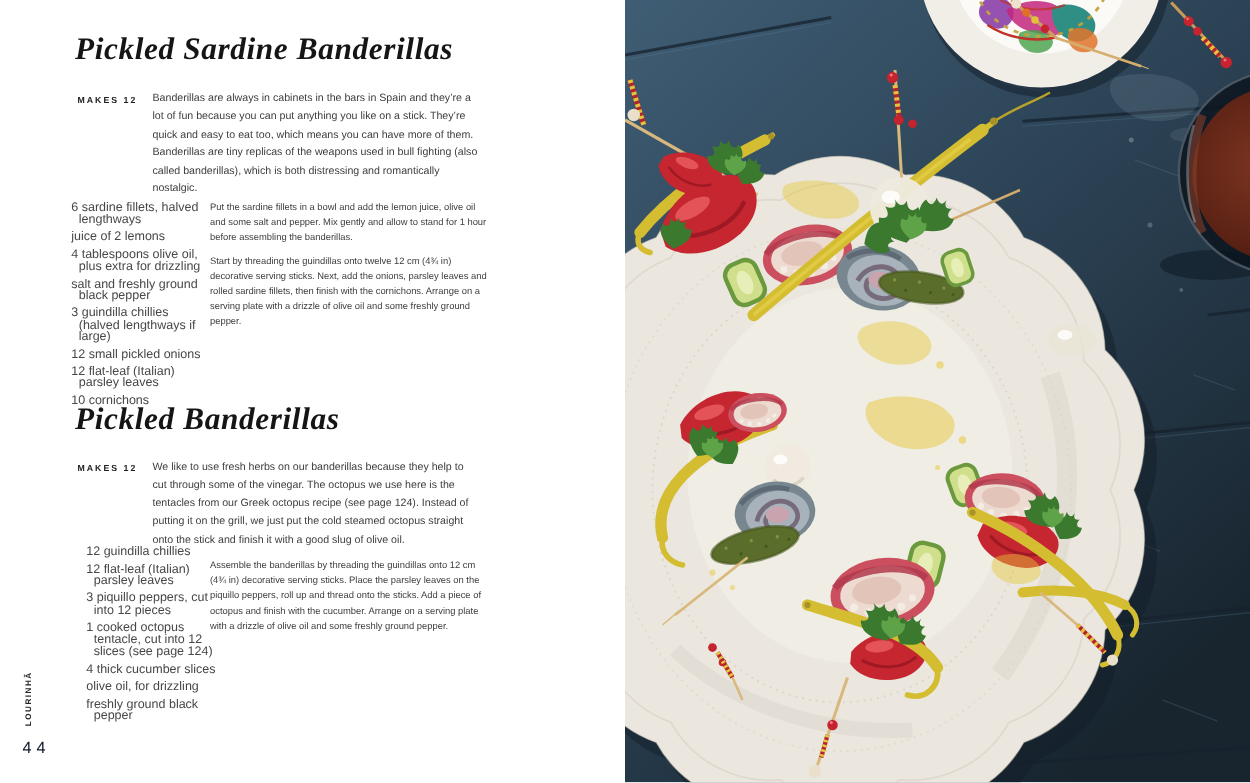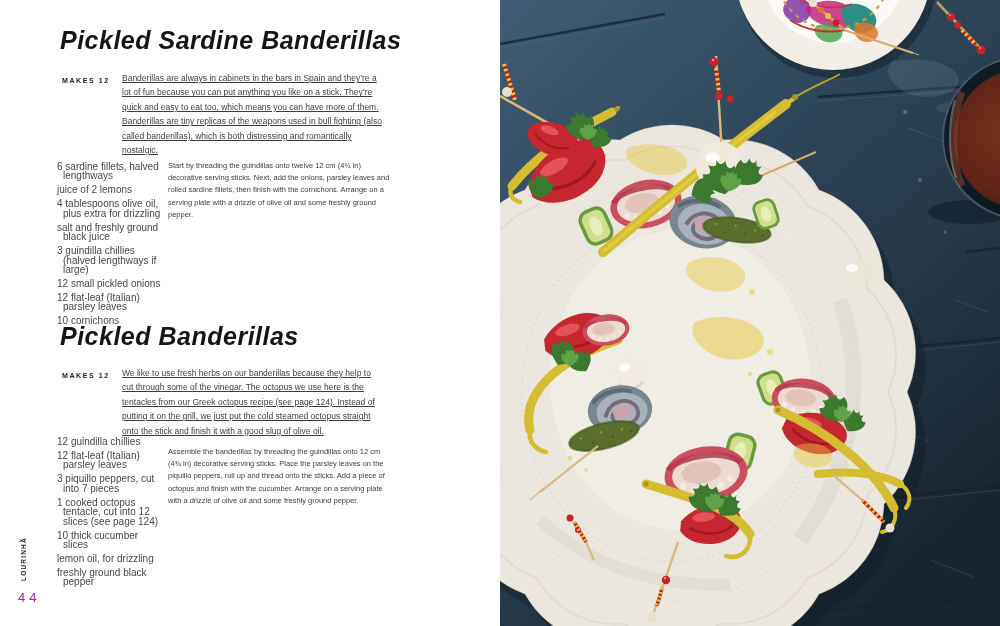--- a/index.html
+++ b/index.html
@@ -2,87 +2,88 @@
 <html><head>
 <meta charset="utf-8">
 <style>
   html,body{margin:0;padding:0;}
   body{width:1000px;height:626px;position:relative;overflow:hidden;background:#ffffff;
        font-family:"Liberation Sans","DejaVu Sans",sans-serif;}
   .spread{position:absolute;inset:0;}
   
   .page-left{position:absolute;left:0;top:0;width:500px;height:626px;background:#ffffff;}
   .recipe-title{position:absolute;left:60px;margin:0;color:#151515;
-       font-family:Liberation Sans, sans-serif;
+       font-family:Liberation Serif, serif;
        font-style:italic;font-weight:700;font-size:25px;letter-spacing:.5px;white-space:nowrap;}
   #title1{top:26px;}
   #title2{top:322px;}
   .makes{position:absolute;left:62px;width:70px;color:#1d1d1d;
        font-size:7px;font-weight:bold;letter-spacing:1.6px;}
   #makes1{top:77px;}
   #makes2{top:372px;}
   .intro{position:absolute;left:122px;width:262px;margin:0;color:#3d3d3d;
-       font-size:8.5px;line-height:14.4px;text-decoration:underline;}
+       font-size:8.5px;line-height:14.4px;}
   #intro1{top:71px;}
   #intro2{top:366px;}
   .ings{position:absolute;left:57px;width:106px;margin:0;padding:0;list-style:none;
        color:#474747;font-size:10px;line-height:9.4px;}
   #ings1{top:162px;}
-  #ings2{top:437px;}
+  #ings2{top:437px;margin-left:12px;}
   .ings li{margin:0 0 4.6px 0;padding-left:6px;text-indent:-6px;}
   .method{position:absolute;left:168px;width:225px;color:#3d3d3d;
        font-size:7.5px;line-height:12.2px;}
   #method1{top:160px;}
   #method2{top:446px;}
   .method p{margin:0 0 6px 0;}
   .sidetab{position:absolute;left:20px;top:505px;height:76px;
        writing-mode:vertical-rl;transform:rotate(180deg);
        font-size:6.5px;font-weight:bold;letter-spacing:1.2px;color:#222;}
-  .pagenum{position:absolute;left:18px;top:590px;font-size:13px;letter-spacing:4px;color:#a21caf;}
+  .pagenum{position:absolute;left:18px;top:590px;font-size:13px;letter-spacing:4px;color:#0f172a;}
   
   .page-photo{position:absolute;left:500px;top:0;width:500px;height:626px;}
   .page-photo svg{display:block;}
 </style>
 </head>
 <body>
 
 <div class="spread">
 
   <div class="page-left">
 
     <section>
       <h1 id="title1" class="recipe-title">Pickled Sardine Banderillas</h1>
       <div id="makes1" class="makes">MAKES 12</div>
       <p id="intro1" class="intro">Banderillas are always in cabinets in the bars in Spain and they’re a lot of fun because you can put anything you like on a stick. They’re quick and easy to eat too, which means you can have more of them. Banderillas are tiny replicas of the weapons used in bull fighting (also called banderillas), which is both distressing and romantically nostalgic.</p>
       <ul id="ings1" class="ings">
         <li>6 sardine fillets, halved lengthways</li>
         <li>juice of 2 lemons</li>
         <li>4 tablespoons olive oil, plus extra for drizzling</li>
-        <li>salt and freshly ground black juice</li>
+        <li>salt and freshly ground black pepper</li>
         <li>3 guindilla chillies (halved lengthways if large)</li>
         <li>12 small pickled onions</li>
         <li>12 flat-leaf (Italian) parsley leaves</li>
         <li>10 cornichons</li>
       </ul>
       <div id="method1" class="method">
+        <p>Put the sardine fillets in a bowl and add the lemon juice, olive oil and some salt and pepper. Mix gently and allow to stand for 1 hour before assembling the banderillas.</p>
         <p>Start by threading the guindillas onto twelve 12 cm (4¾ in) decorative serving sticks. Next, add the onions, parsley leaves and rolled sardine fillets, then finish with the cornichons. Arrange on a serving plate with a drizzle of olive oil and some freshly ground pepper.</p>
       </div>
     </section>
 
     <section>
       <h1 id="title2" class="recipe-title">Pickled Banderillas</h1>
       <div id="makes2" class="makes">MAKES 12</div>
       <p id="intro2" class="intro">We like to use fresh herbs on our banderillas because they help to cut through some of the vinegar. The octopus we use here is the tentacles from our Greek octopus recipe (see page 124). Instead of putting it on the grill, we just put the cold steamed octopus straight onto the stick and finish it with a good slug of olive oil.</p>
       <ul id="ings2" class="ings">
         <li>12 guindilla chillies</li>
         <li>12 flat-leaf (Italian) parsley leaves</li>
-        <li>3 piquillo peppers, cut into 7 pieces</li>
+        <li>3 piquillo peppers, cut into 12 pieces</li>
         <li>1 cooked octopus tentacle, cut into 12 slices (see page 124)</li>
-        <li>10 thick cucumber slices</li>
-        <li>lemon oil, for drizzling</li>
+        <li>4 thick cucumber slices</li>
+        <li>olive oil, for drizzling</li>
         <li>freshly ground black pepper</li>
       </ul>
       <div id="method2" class="method">
         <p>Assemble the banderillas by threading the guindillas onto 12 cm (4¾ in) decorative serving sticks. Place the parsley leaves on the piquillo peppers, roll up and thread onto the sticks. Add a piece of octopus and finish with the cucumber. Arrange on a serving plate with a drizzle of olive oil and some freshly ground pepper.</p>
       </div>
     </section>
 
     <div class="sidetab">LOURINHÃ</div>
     <div class="pagenum">44</div>
   </div>

